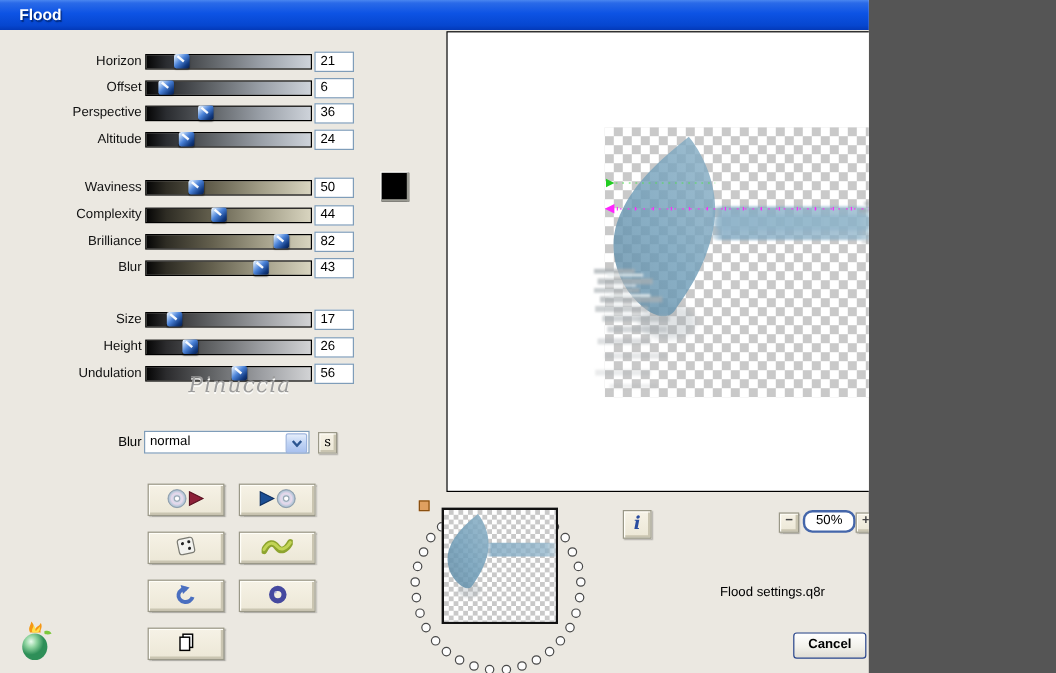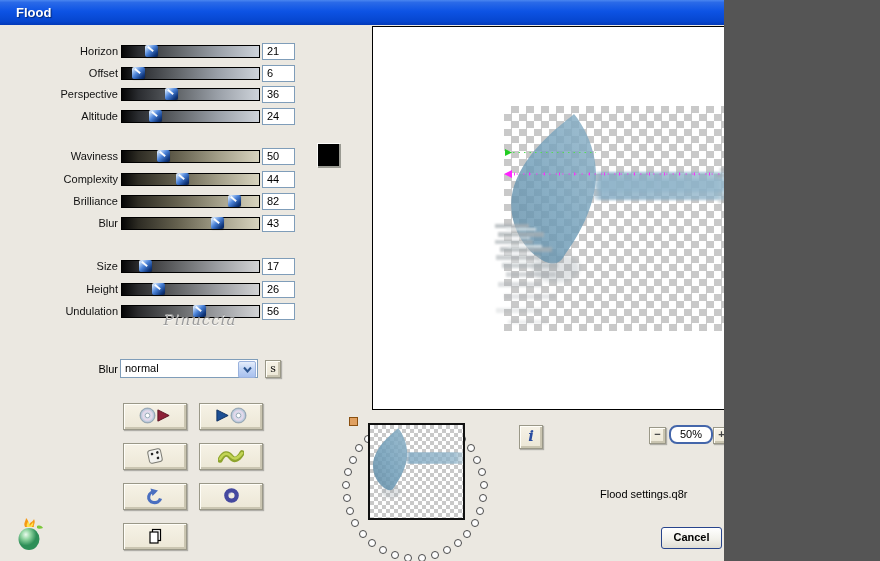--- a/index.html
+++ b/index.html
@@ -22,21 +22,21 @@
     box-shadow:0 1px 1px rgba(0,0,0,.4);}
   .sthumb::after{content:"";position:absolute;left:2px;top:3px;width:7px;height:2px;background:#fff;
     transform:rotate(40deg);opacity:.95;}
   .sval{position:absolute;left:262px;width:27px;height:15px;background:#fff;border:1px solid #7f9db9;
     line-height:15px;padding-left:4px;}
   
   #swatch{position:absolute;left:318px;top:144px;width:21px;height:22px;background:#000;
     border-right:2px solid #9a9a92;border-bottom:2px solid #9a9a92;box-shadow:-1px -1px 0 #fcfcfa;}
   #watermark{position:absolute;left:110px;top:311px;width:180px;text-align:center;color:#9b9b9b;
     font-family:"DejaVu Serif",serif;font-style:italic;text-shadow:0 1px 0 #fafaf8;}
-  #watermark .n{font-size:15px;letter-spacing:1px;}
+  #watermark .n{font-size:18px;letter-spacing:1px;}
   #watermark .u{font-size:10px;margin-top:1px;color:#a6a6a6;}
   #glue-label{position:absolute;left:40px;top:362px;width:78px;text-align:right;line-height:15px;}
   #glue-combo{position:absolute;left:120px;top:359px;width:138px;height:19px;background:#fff;
     border:1px solid #7f9db9;box-sizing:border-box;line-height:17px;padding-left:4px;}
   #glue-combo .arrow{position:absolute;right:1px;top:1px;width:16px;height:15px;
     background:linear-gradient(180deg,#e6eefb,#c2d5f5 45%,#a8c0ee);border:1px solid #9ab2dd;border-radius:2px;
     display:flex;align-items:center;justify-content:center;}
   #s-btn{position:absolute;left:265px;top:360px;width:14px;height:16px;text-align:center;line-height:15px;
     font-family:"DejaVu Serif",serif;}
   .beige{background:linear-gradient(180deg,#f6f2e6,#ece7d6);border:1px solid #9a9888;

